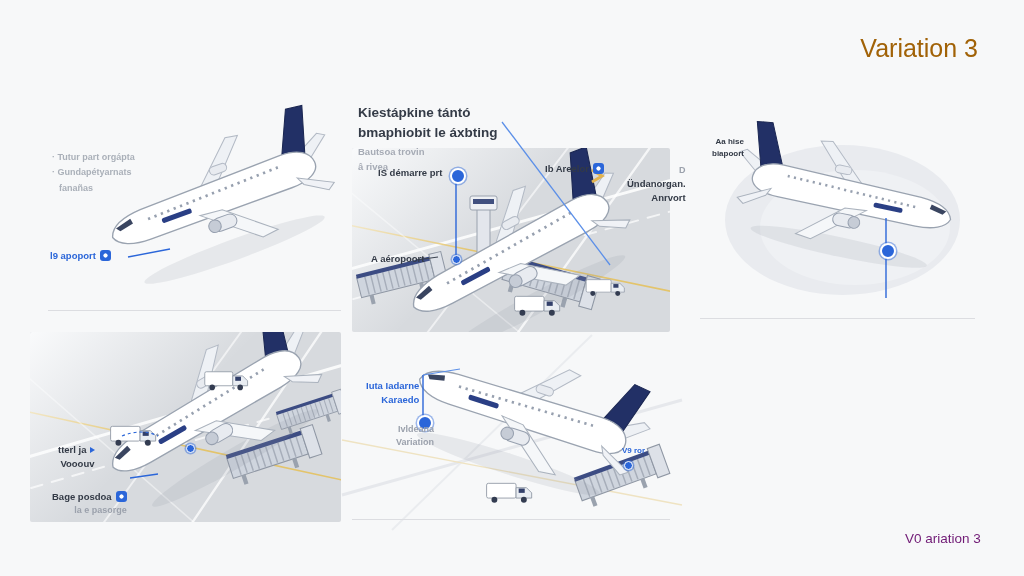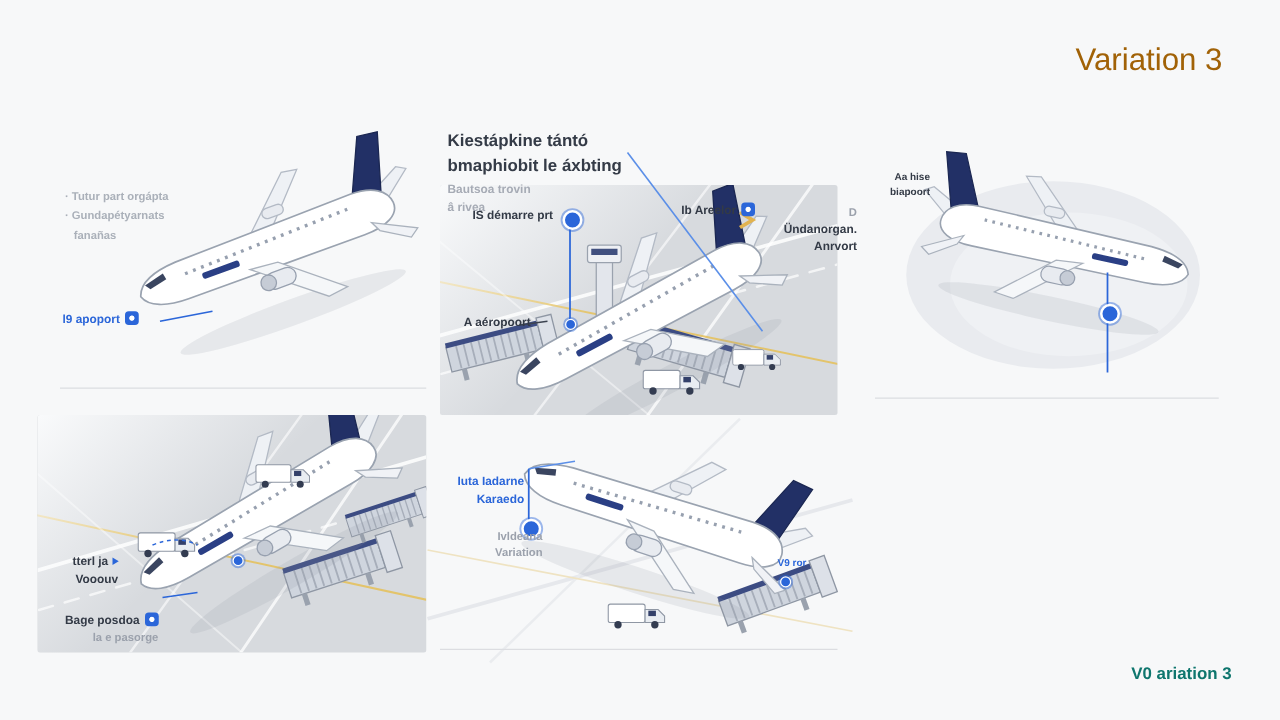--- a/index.html
+++ b/index.html
@@ -27,21 +27,21 @@
   .lbl.tiny{font-size:8px;}
   .badge{display:inline-block;width:11px;height:11px;border-radius:3px;vertical-align:-2px;
          margin-left:4px;background:radial-gradient(circle at 50% 50%,#fff 0 1.8px,#2b66d9 2.4px);}
   .dot{position:absolute;width:12px;height:12px;border-radius:50%;background:#2b66d9;
        border:2px solid #fff;box-shadow:0 0 0 1.5px rgba(43,102,217,.45);z-index:7;}
   .dot.sm{width:7px;height:7px;border-width:1.5px;}
   .arr{display:inline-block;width:0;height:0;border-left:5px solid #2b66d9;
        border-top:3px solid transparent;border-bottom:3px solid transparent;margin-left:3px;}
   .divider{position:absolute;height:1px;background:#dcdde1;z-index:2;}
   .ellipse-bg{position:absolute;border-radius:50%;background:#e9ebef;}
-  .footer-var{position:absolute;font-size:13.5px;font-weight:700;color:#0f766e;z-index:6;}
+  .footer-var{position:absolute;font-size:13.5px;font-weight:400;color:#701a75;z-index:6;}
 </style>
 </head>
 <body>
 
 <svg width="0" height="0" style="position:absolute" aria-hidden="true">
   <defs>
     <symbol id="plane" viewBox="0 0 240 140" overflow="visible">
       <ellipse cx="118" cy="122" rx="92" ry="10" fill="rgba(140,148,162,.16)"></ellipse>
       <polygon points="102,60 146,18 158,20 118,63" fill="#eef1f5" stroke="#b3bac5" stroke-width="1"></polygon>
       <rect x="121" y="40" width="17" height="8" rx="4" fill="#e8ebf0" stroke="#b3bac5"></rect>

